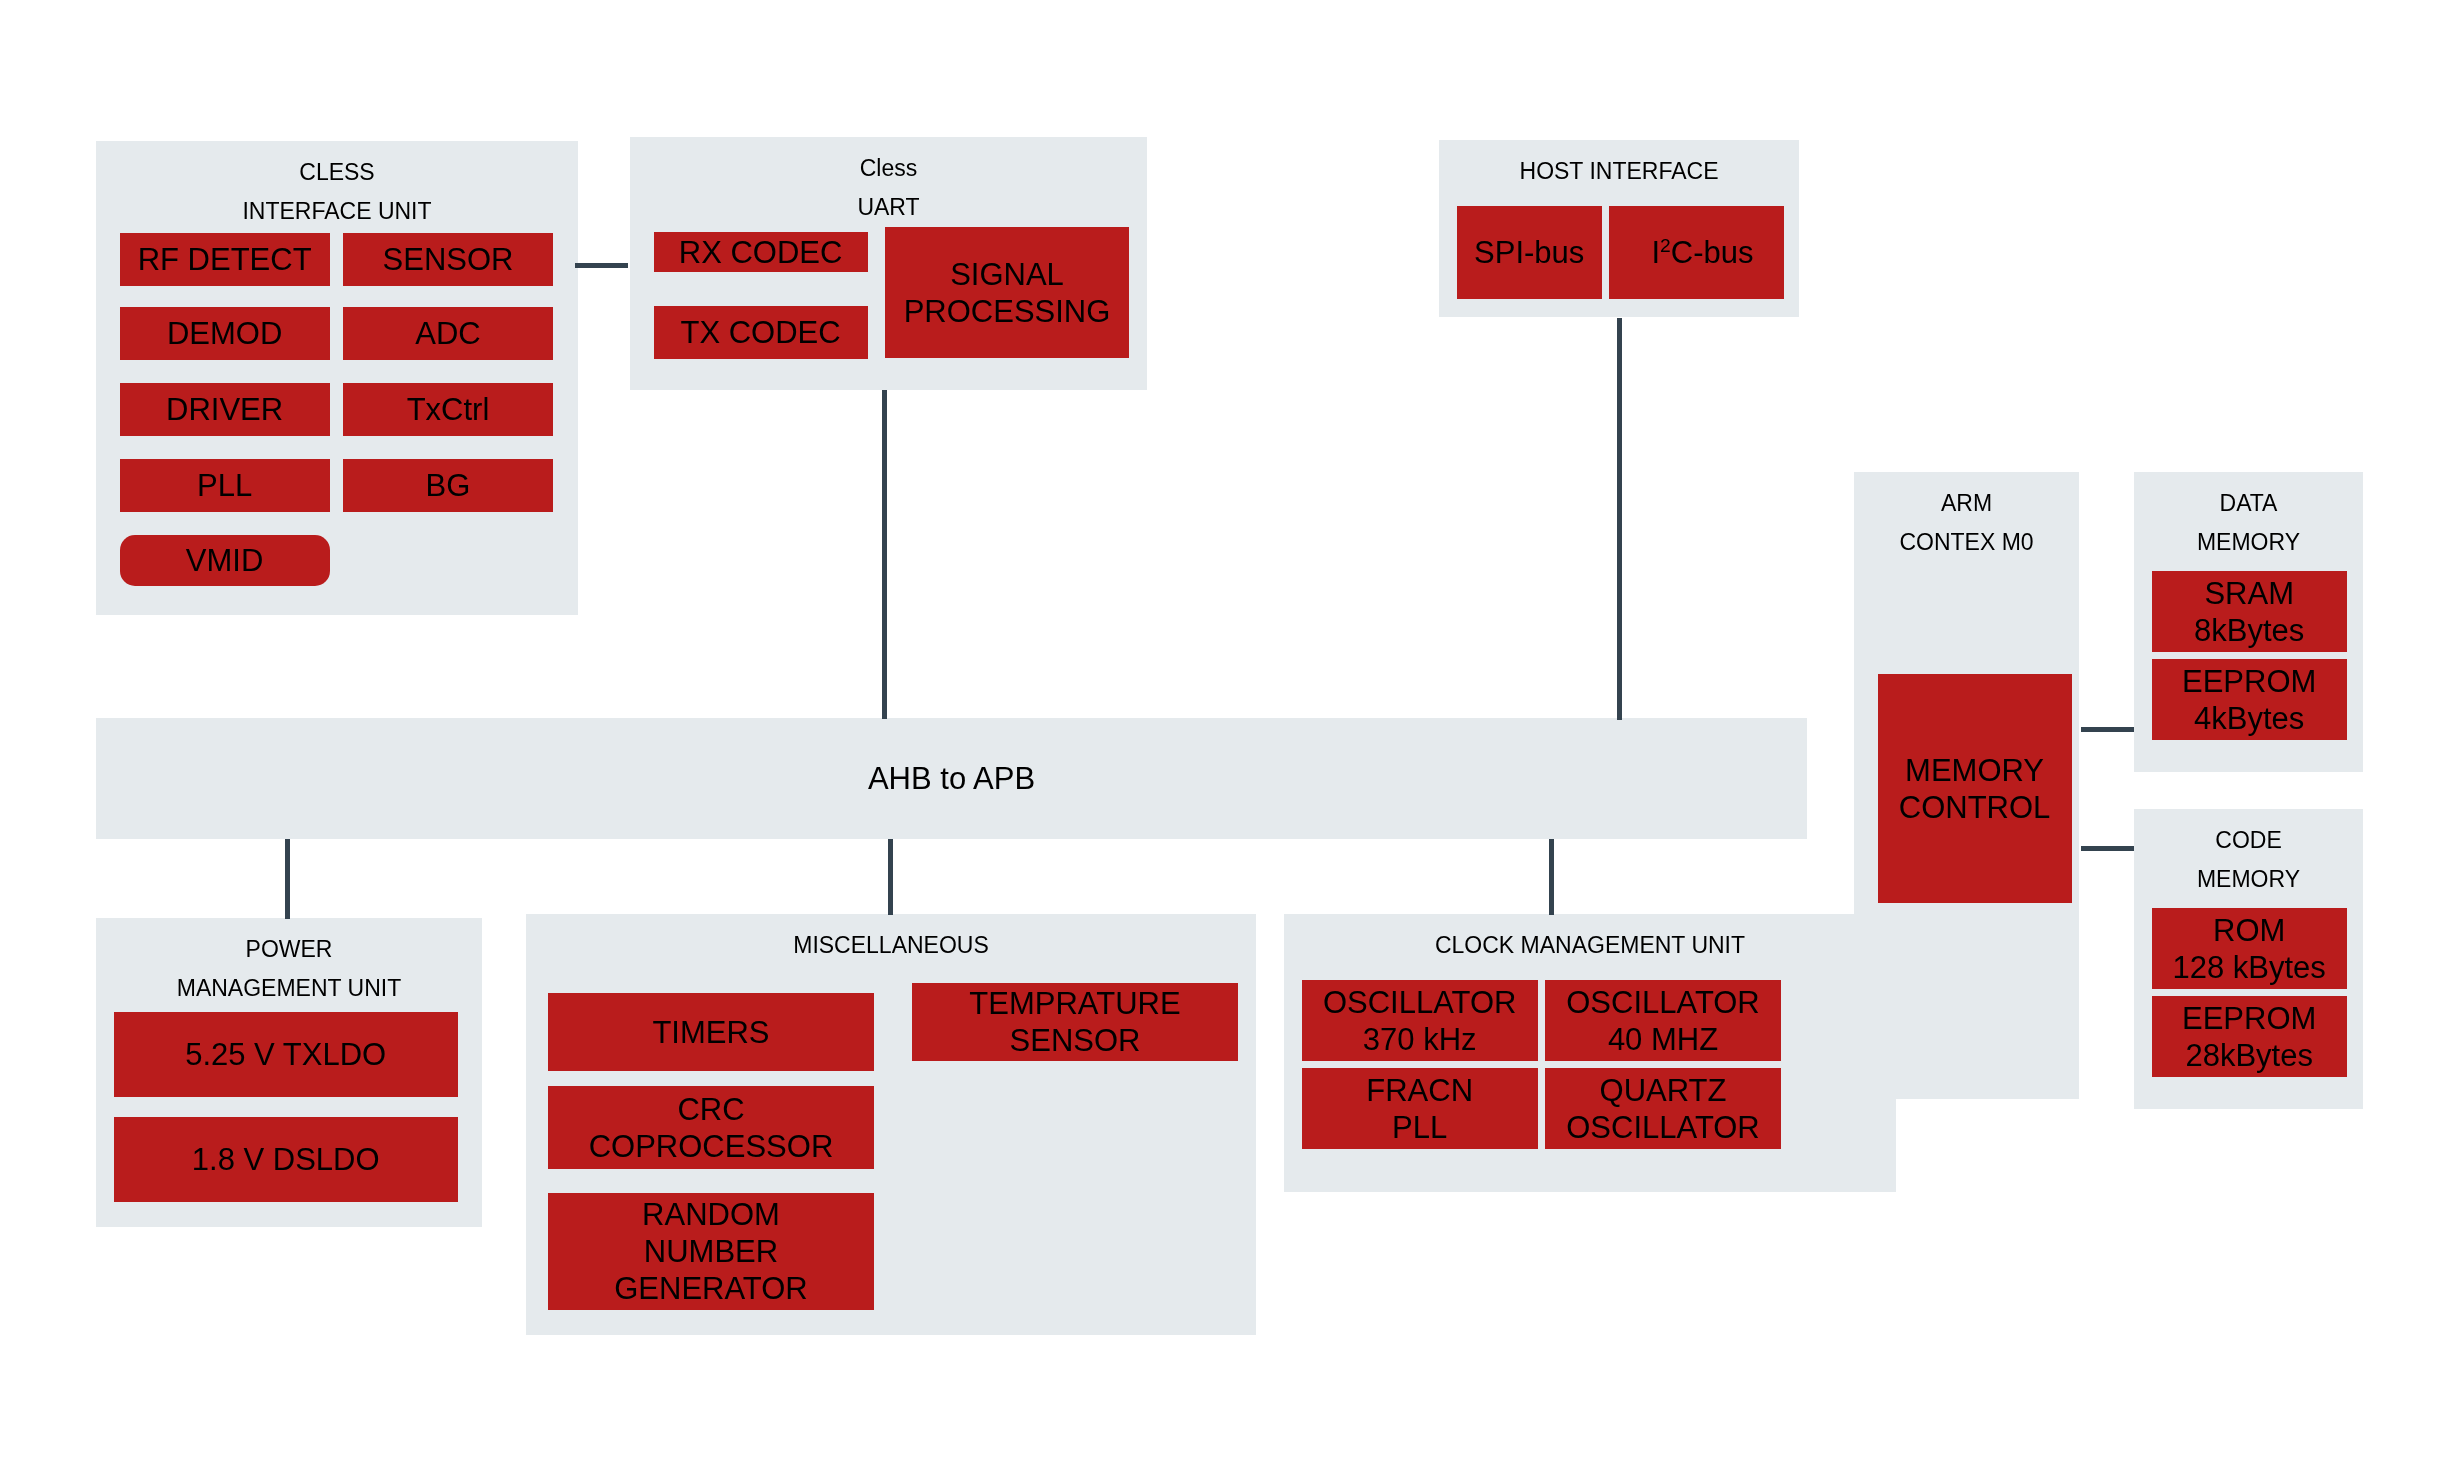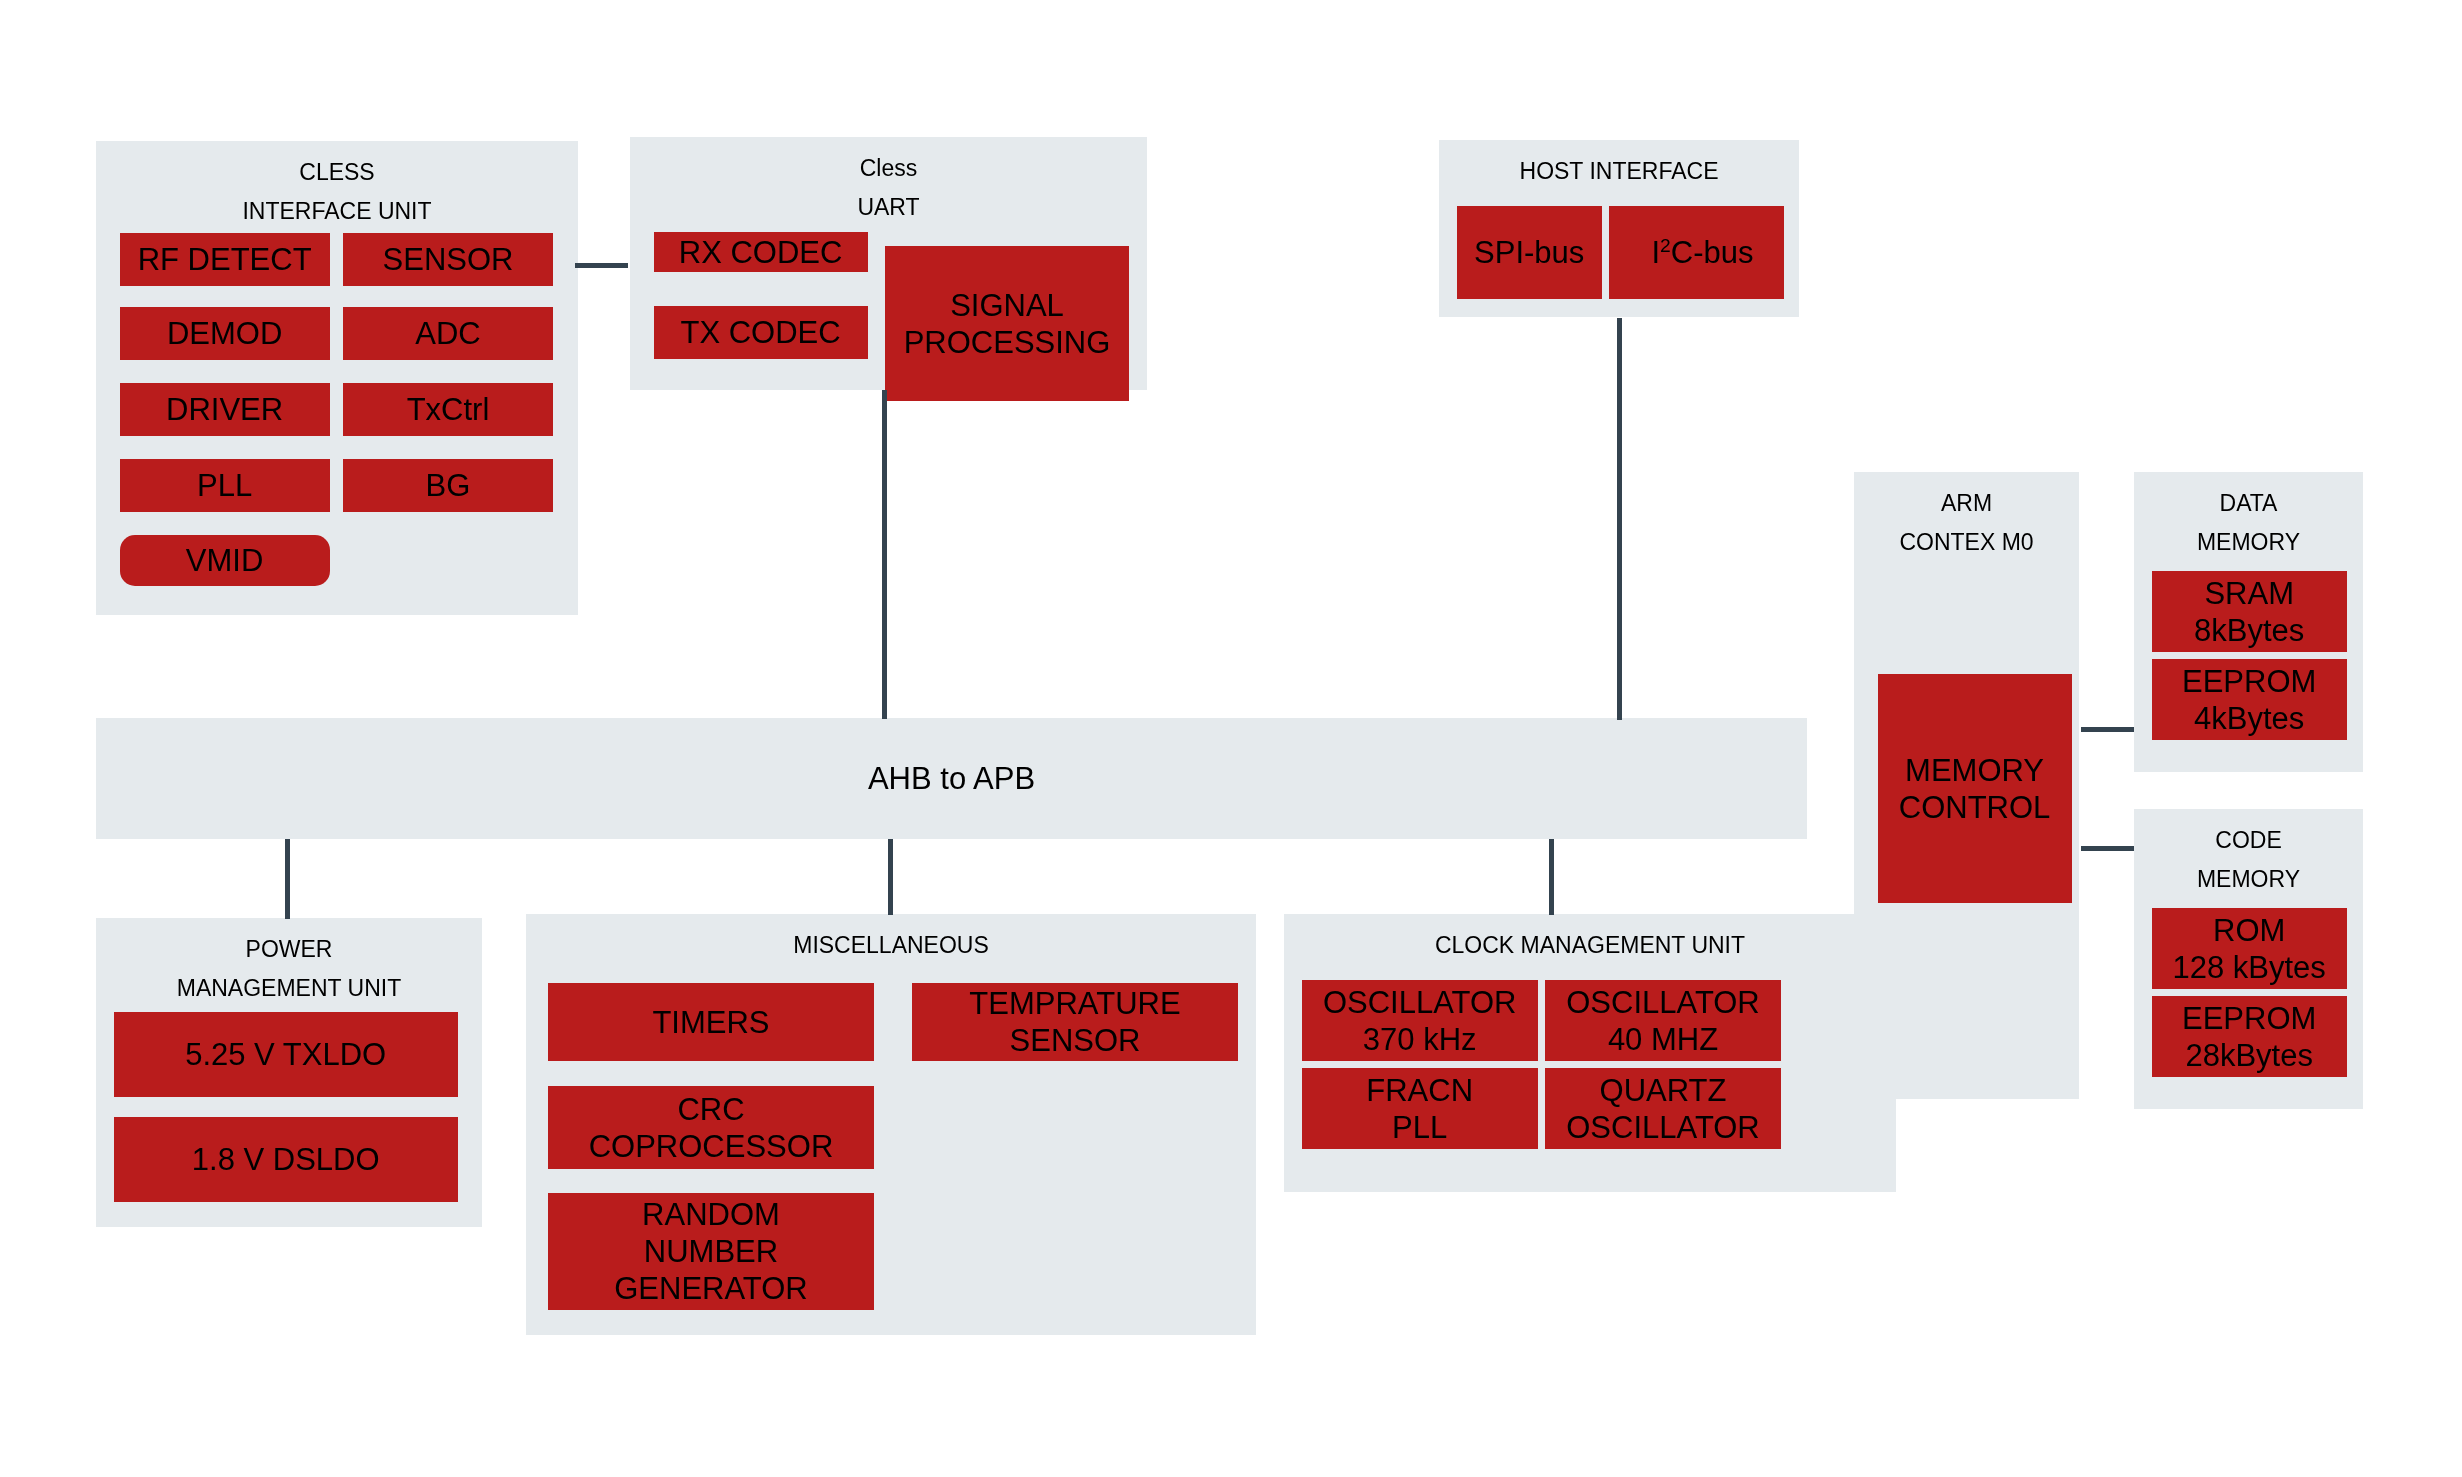--- a/index.html
+++ b/index.html
@@ -36,21 +36,21 @@
     <div class="blk" style="left:23.6px;top:318px;width:210px;height:53px;">PLL</div>
     <div class="blk" style="left:247px;top:318px;width:210px;height:53px;">BG</div>
     <div class="blk" style="left:23.6px;top:394px;width:210px;height:51px;border-radius:15px;">VMID</div>
   </div>
 
   <div class="panel" style="left:630px;top:137px;width:517px;height:253px;">
     <div class="panel-title" style="top:11.8px;">Cless
 UART</div>
     <div class="blk" style="left:23.6px;top:95px;width:214px;height:40px;">RX CODEC</div>
     <div class="blk" style="left:23.6px;top:169px;width:214px;height:53px;">TX CODEC</div>
-    <div class="blk" style="left:255px;top:109px;width:244px;height:155px;">SIGNAL
+    <div class="blk" style="left:255px;top:90px;width:244px;height:131px;">SIGNAL
 PROCESSING</div>
   </div>
 
   <div class="panel" style="left:1439px;top:140px;width:360px;height:177px;">
     <div class="panel-title" style="top:11.8px;">HOST INTERFACE</div>
     <div class="blk" style="left:17.7px;top:66px;width:145px;height:93px;">SPI-bus</div>
     <div class="blk" style="left:170px;top:66px;width:175px;height:93px;padding-left:12px;">
       <span><span>I</span><sup>2</sup><span>C-bus</span></span>
     </div>
   </div>
@@ -86,21 +86,21 @@
 
   <div class="panel" style="left:96px;top:918px;width:386px;height:309px;">
     <div class="panel-title" style="top:11.8px;">POWER
 MANAGEMENT UNIT</div>
     <div class="blk" style="left:17.7px;top:94px;width:344px;height:85px;">5.25 V TXLDO</div>
     <div class="blk" style="left:17.7px;top:199px;width:344px;height:85px;">1.8 V DSLDO</div>
   </div>
 
   <div class="panel" style="left:526px;top:914px;width:730px;height:421px;padding-left:34px;">
     <div class="panel-title" style="top:11.8px;">MISCELLANEOUS</div>
-    <div class="blk" style="left:22px;top:69px;width:326px;height:78px;">TIMERS</div>
+    <div class="blk" style="left:22px;top:79px;width:326px;height:78px;">TIMERS</div>
     <div class="blk" style="left:386px;top:69px;width:326px;height:78px;">TEMPRATURE
 SENSOR</div>
     <div class="blk" style="left:22px;top:172px;width:326px;height:83px;">CRC
 COPROCESSOR</div>
     <div class="blk" style="left:22px;top:279px;width:326px;height:117px;">RANDOM
 NUMBER
 GENERATOR</div>
   </div>
 
   <div class="panel" style="left:1284px;top:914px;width:612px;height:278px;">

